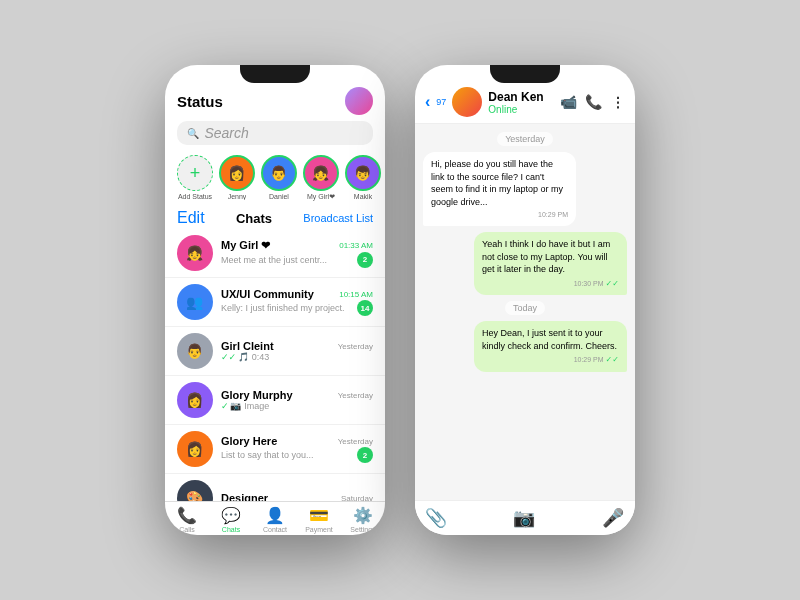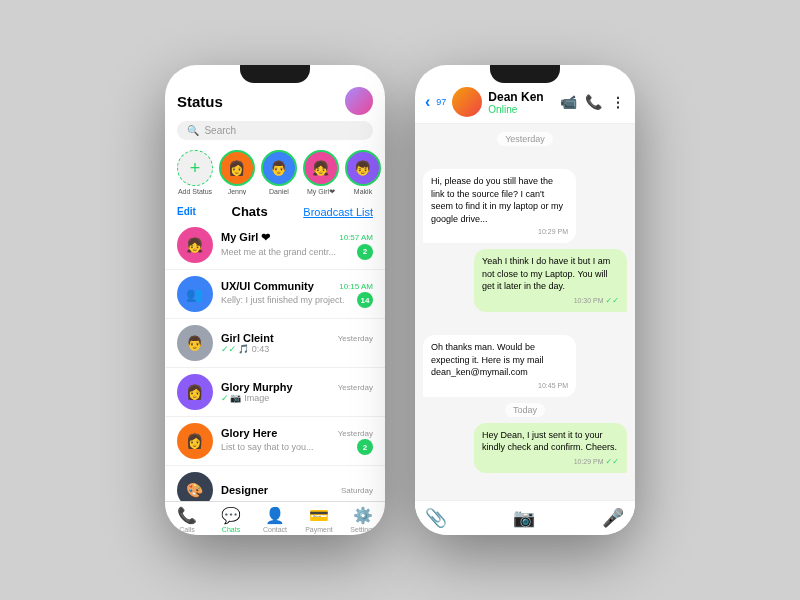--- a/index.html
+++ b/index.html
@@ -130,22 +130,22 @@
       display: flex;
       justify-content: space-between;
       align-items: center;
       padding: 4px 12px 2px;
     }
     .chats-label {
       font-size: 13px;
       font-weight: 700;
       color: #000;
     }
-    .edit-btn { font-size: 10px; color: #007aff; font-weight: 700; }
-    .broadcast-btn { font-size: 11px; color: #007aff; font-weight: 500; text-decoration: underline; }
+    .edit-btn { font-size: 16px; color: #007aff; font-weight: 400; }
+    .broadcast-btn { font-size: 11px; color: #007aff; font-weight: 500; }
 
     .chat-list {
       flex: 1;
       overflow: hidden;
     }
     .chat-item {
       display: flex;
       align-items: center;
       padding: 6px 12px;
       border-bottom: 0.5px solid #f0f0f0;
@@ -268,21 +268,20 @@
       padding: 6px 8px;
       font-size: 9px;
       line-height: 1.4;
       color: #000;
       position: relative;
     }
     .msg-bubble.received {
       background: #fff;
       align-self: flex-start;
       border-bottom-left-radius: 2px;
-      margin-top: 17px;
     }
     .msg-bubble.sent {
       background: #dcf8c6;
       align-self: flex-end;
       border-bottom-right-radius: 2px;
     }
     .msg-time {
       font-size: 7px;
       color: #999;
       text-align: right;
@@ -312,21 +311,21 @@
   <div class="phone-screen">
     <div class="chats-screen">
 
       <div class="status-header">
         <span class="status-title">Status</span>
         <div class="status-avatar"></div>
       </div>
 
       <div class="search-bar">
         <span class="search-icon-small">🔍</span>
-        <span style="font-size:10px;color:#999;">Search</span>
+        <span style="font-size:14px;color:#999;font-style:italic;">Search</span>
       </div>
 
       <div class="stories-row">
         <div class="story-item">
           <div class="story-avatar add-btn">+</div>
           <span class="story-name">Add Status</span>
         </div>
         <div class="story-item">
           <div class="story-avatar" style="background:#f97316;">👩</div>
           <span class="story-name">Jenny</span>
@@ -352,24 +351,24 @@
         <span class="broadcast-btn">Broadcast List</span>
       </div>
 
       <div class="chat-list">
 
         <div class="chat-item">
           <div class="chat-avatar" style="background:#ec4899;">👧</div>
           <div class="chat-info">
             <div class="chat-name-row">
               <span class="chat-name">My Girl ❤</span>
-              <span class="chat-time">10:57 AM</span>
+              <span class="chat-time">01:33 AM</span>
             </div>
             <div style="display:flex;justify-content:space-between;align-items:center;">
-              <span class="chat-preview">Meet me at the grand centr...</span>
+              <span class="chat-preview">Meet me at the just centr...</span>
               <span class="unread-badge">2</span>
             </div>
           </div>
         </div>
 
         <div class="chat-item">
           <div class="chat-avatar" style="background:#3b82f6;">👥</div>
           <div class="chat-info">
             <div class="chat-name-row">
               <span class="chat-name">UX/UI Community</span>
@@ -485,24 +484,20 @@
         <div class="msg-bubble received">
           <span>Hi, please do you still have the link to the source file? I can't seem to find it in my laptop or my google drive...</span>
           <div class="msg-time">10:29 PM</div>
         </div>
 
         <div class="msg-bubble sent">
           <span>Yeah I think I do have it but I am not close to my Laptop. You will get it later in the day.</span>
           <div class="msg-time">10:30 PM <span class="ticks">✓✓</span></div>
         </div>
 
-        <div class="msg-bubble received">
-          <span>Oh thanks man. Would be expecting it. Here is my mail dean_ken@mymail.com</span>
-          <div class="msg-time">10:45 PM</div>
-        </div>
 
         <div class="day-divider">Today</div>
 
         <div class="msg-bubble sent">
           <span>Hey Dean, I just sent it to your kindly check and confirm. Cheers.</span>
           <div class="msg-time">10:29 PM <span class="ticks">✓✓</span></div>
         </div>
 
       </div>
 

